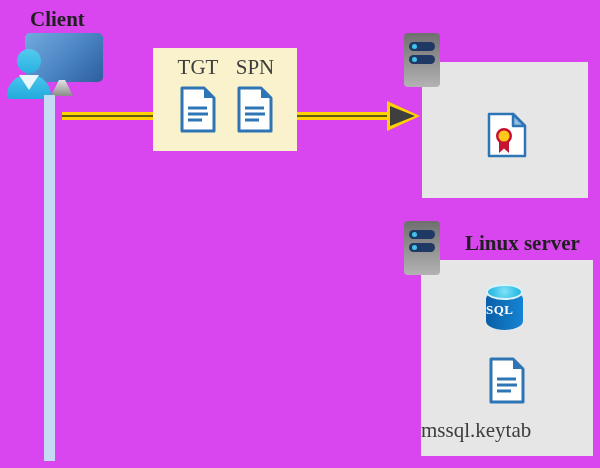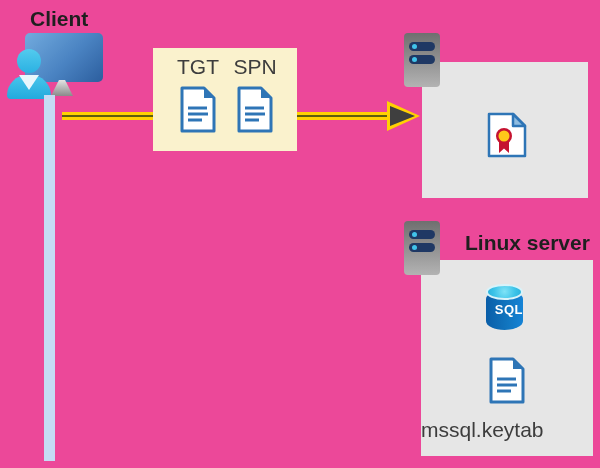--- a/index.html
+++ b/index.html
@@ -1,18 +1,18 @@
 <!DOCTYPE html>
 <html><head>
 <meta charset="utf-8">
 <style>
   html,body{margin:0;padding:0;background:#fff;}
   #canvas{
-    position:relative;width:600px;height:468px;background:#ec4899;overflow:hidden;
-    font-family:Liberation Sans, sans-serif;
+    position:relative;width:600px;height:468px;background:#d946ef;overflow:hidden;
+    font-family:Liberation Serif, serif;
   }
   .abs{position:absolute;}
 
   
   .title{font-weight:bold;color:#1f1f1f;font-size:21px;line-height:26px;}
   .sub-label{color:#3d3d3d;font-size:21px;}
 
   
   .monitor{left:25px;top:33px;width:78px;height:49px;border-radius:5px;
     background:linear-gradient(135deg,#72abde 0%,#4a83c2 55%,#2c5e9e 100%);}
@@ -67,21 +67,21 @@
   .keytab-doc{left:489px;top:357px;}
   .keytab-label{left:421px;top:418px;width:204px;text-align:left;}
 
   
   .sql-icon{left:486px;top:284px;width:37px;height:46px;}
   .sql-body{position:absolute;top:6px;left:0;width:37px;height:40px;border-radius:18.5px/9px;
     background:linear-gradient(90deg,#0a5ea8 0%,#1176c0 60%,#1583d6 100%);}
   .sql-top{position:absolute;top:0;left:0;width:37px;height:16px;border-radius:50%;
     background:radial-gradient(circle at 50% 45%,#7fe3f7 0%,#3cc3e8 60%,#29b1dc 100%);
     border:2px solid #d8f3fa;box-sizing:border-box;}
-  .sql-label{position:absolute;top:18px;left:0;width:37px;text-align:right;
+  .sql-label{position:absolute;top:18px;left:0;width:37px;text-align:left;
     color:#fff;font-weight:bold;font-size:13px;letter-spacing:0.5px;}
 </style>
 </head>
 <body>
 
 <div id="canvas">
 
   <div class="abs title" style="left:30px;top:6px;">Client</div>
   <div class="abs monitor"></div>
   <div class="abs monitor-stand"></div>

